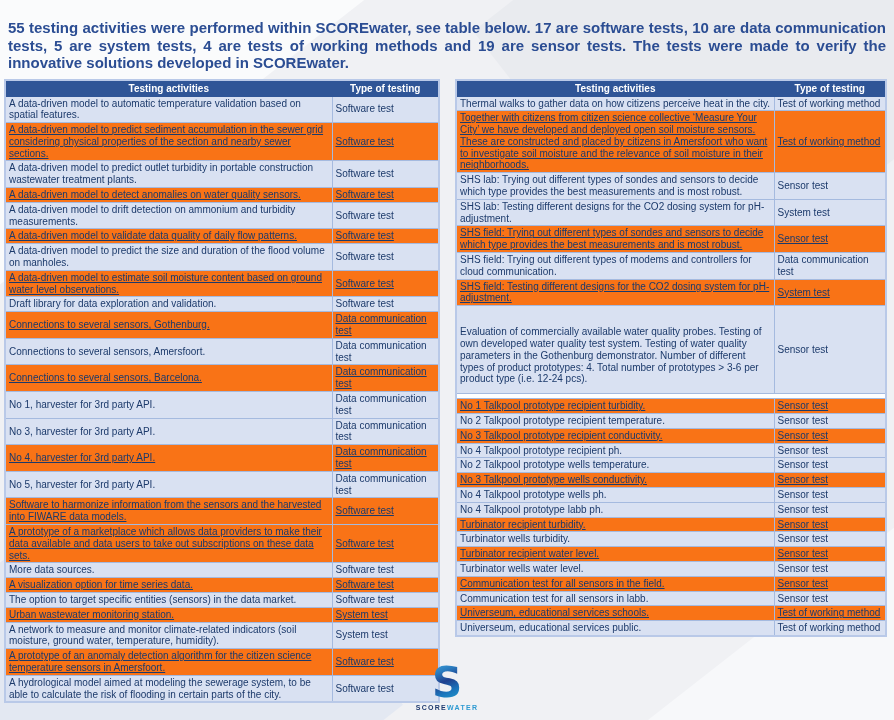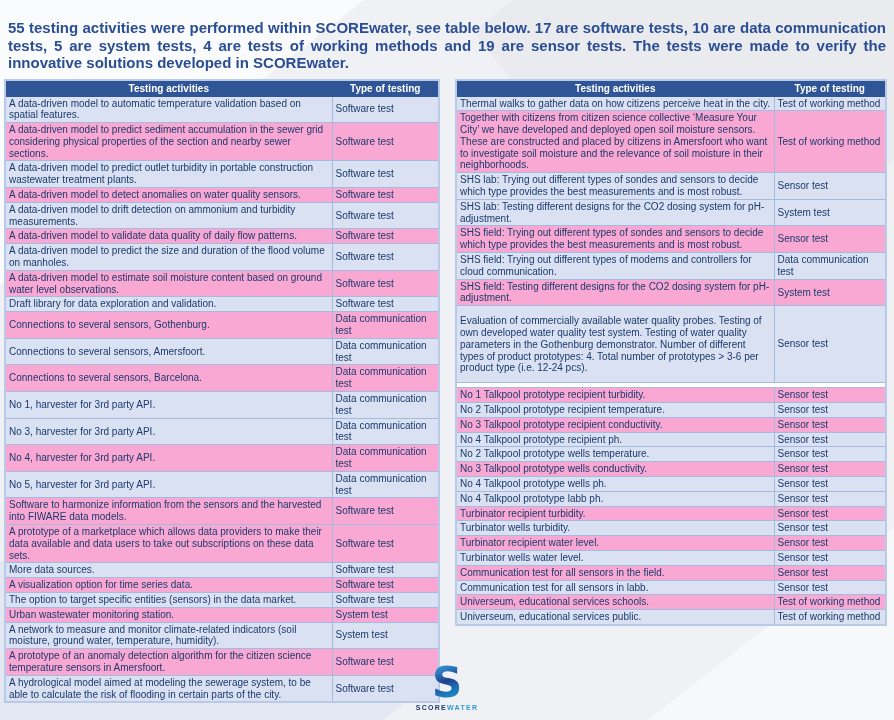--- a/index.html
+++ b/index.html
@@ -36,22 +36,22 @@
     font-size:10px;font-weight:bold;text-align:center;
     padding:1px 6px;border:1px solid #2f5597;height:13px;
   }
   td{
     border:1px solid #a5badf;
     font-size:10px;line-height:11.8px;color:#1c3a6b;
     padding:1px 3px;vertical-align:middle;
     overflow:hidden;word-wrap:break-word;
   }
   tr.band td{background:#d9e1f2;}
-  tr.plain td{background:#f9a8d4;}
-  tr.tall td.cell-act{padding-top:9px;padding-bottom:8px;margin-left:38px;}
+  tr.plain td{background:#f97316;text-decoration:underline;}
+  tr.tall td.cell-act{padding-top:20px;padding-bottom:8px;margin-left:38px;}
   tr.spacer td{border-left:none;border-right:none;background:#ffffff;height:4px;padding:0;}
 
   .logo{
     position:absolute;left:0;right:0;bottom:9px;
     text-align:center;z-index:1;
   }
   .logo svg{display:block;margin:0 auto;overflow:visible;}
   .wordmark{font-size:7px;font-weight:bold;letter-spacing:1.3px;margin-top:1px;white-space:nowrap;}
   .wm-score{color:#1e3a6e;}
   .wm-water{color:#2e9ad2;}

